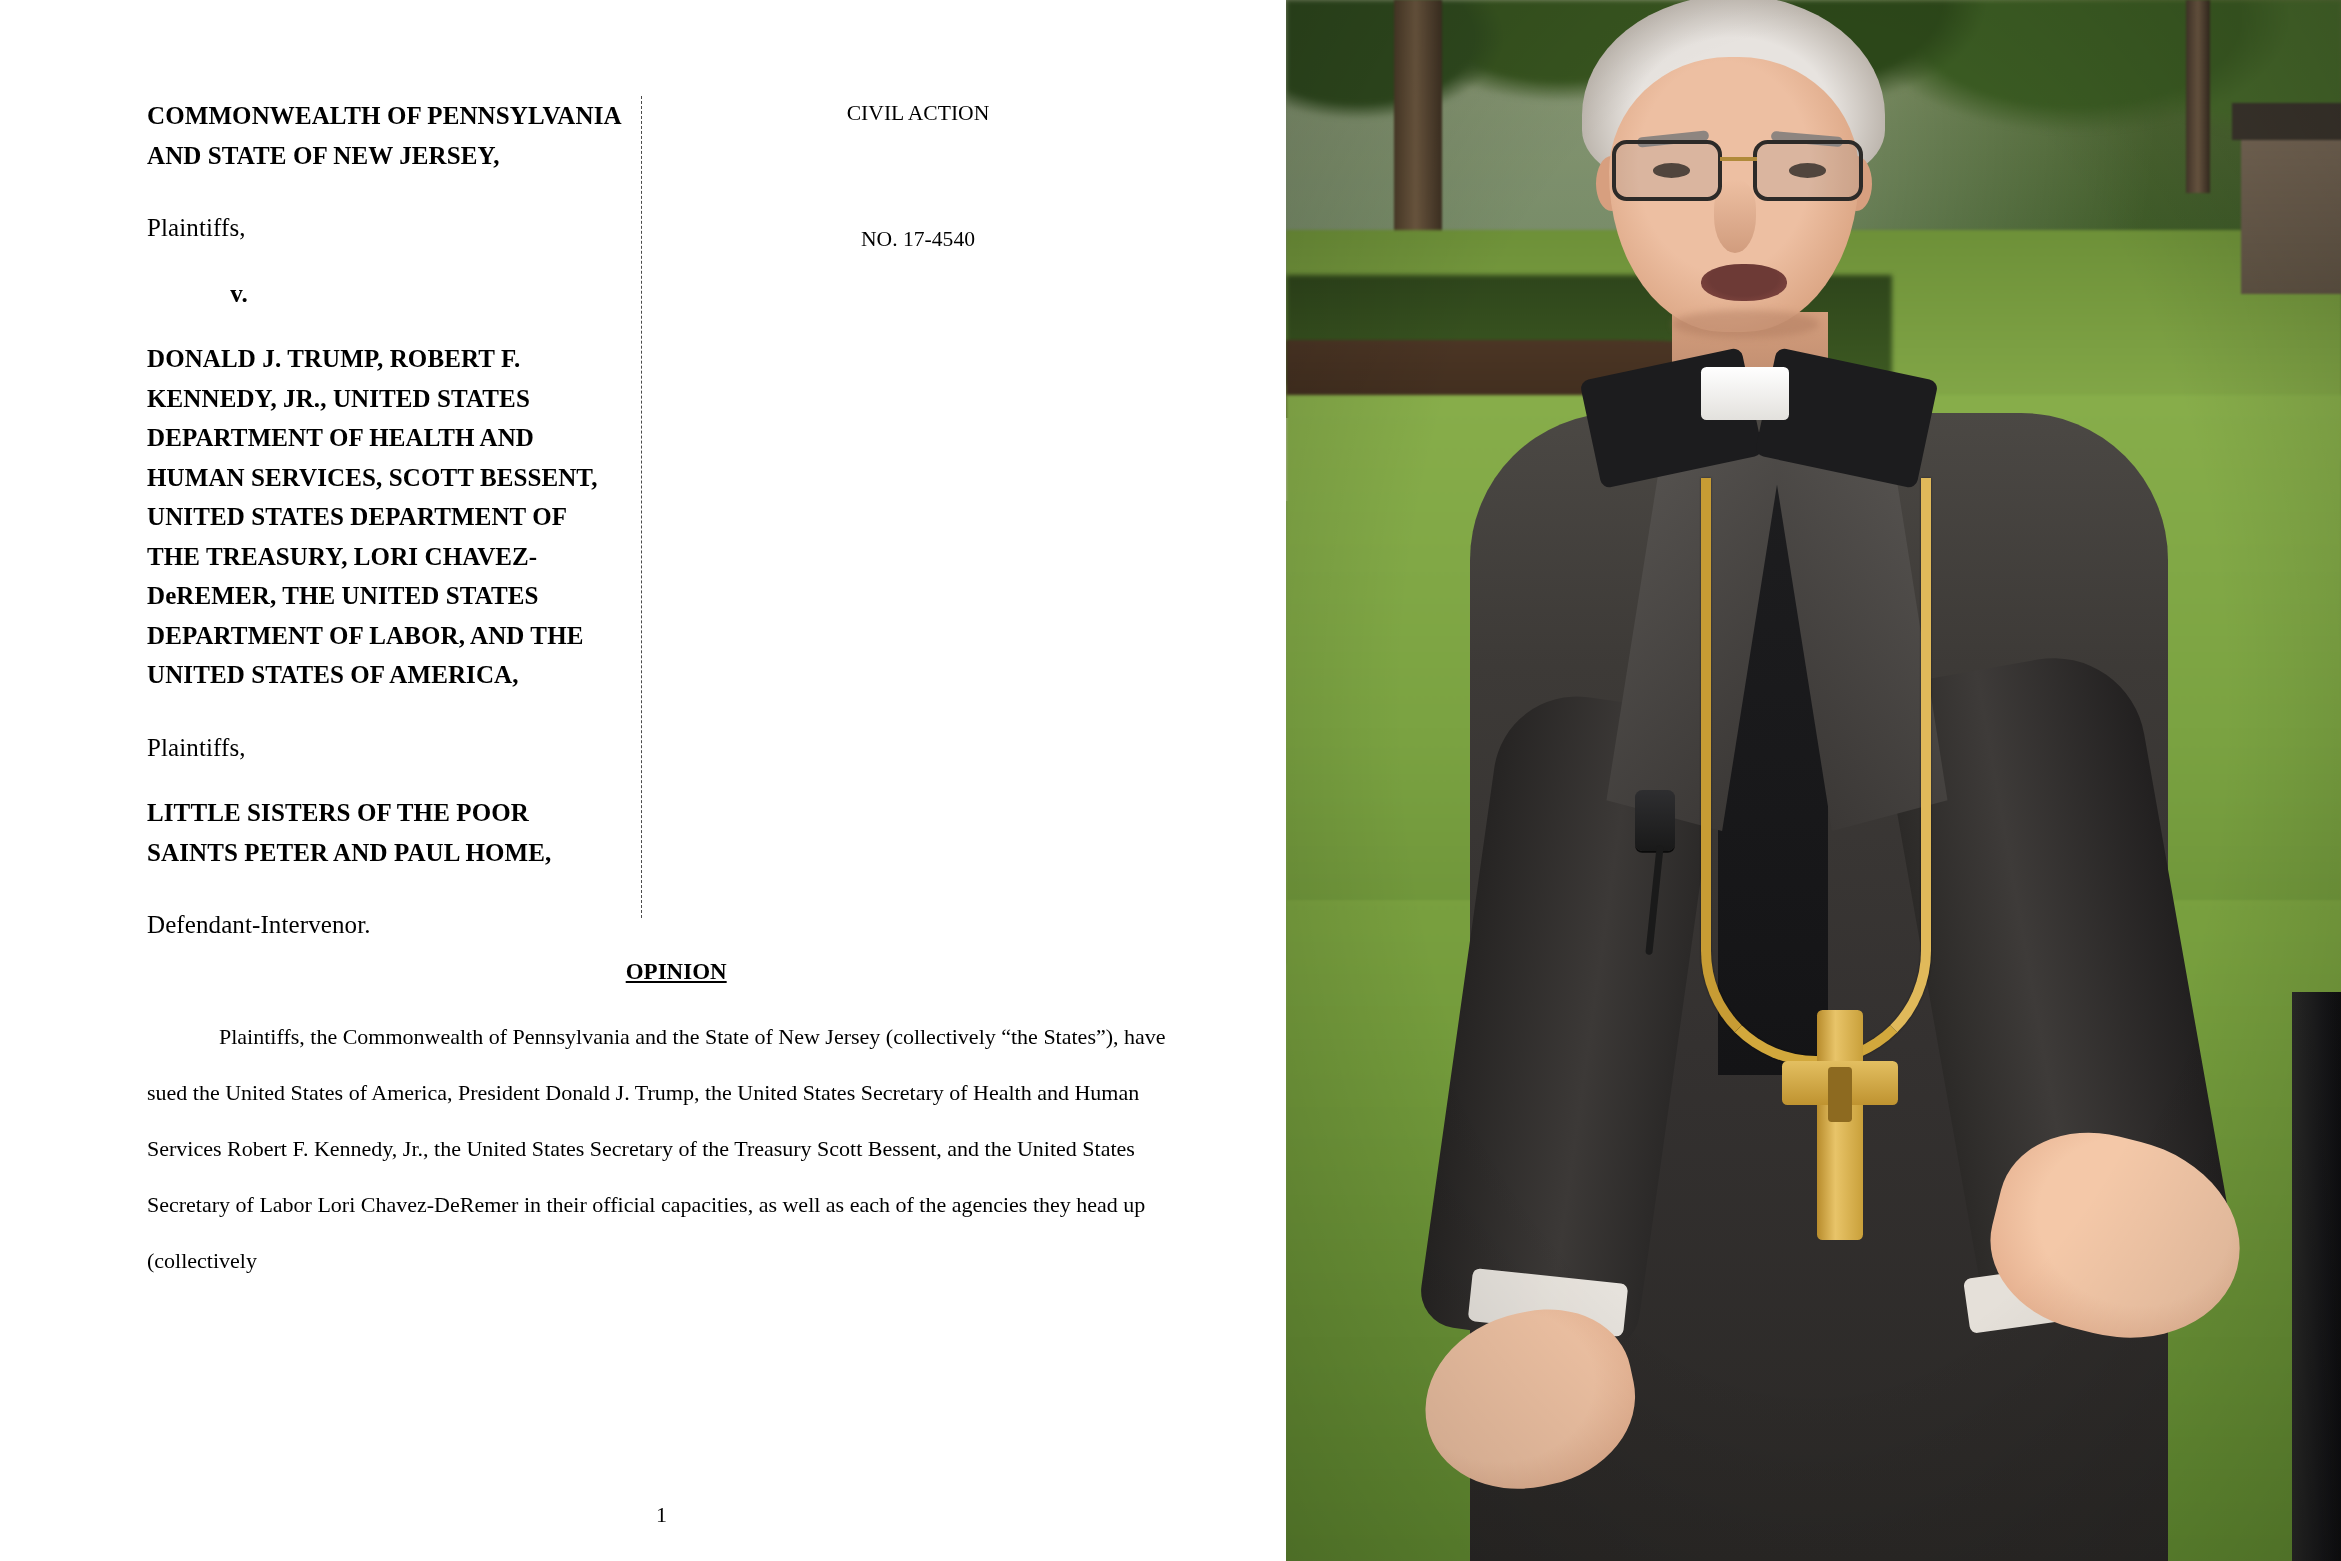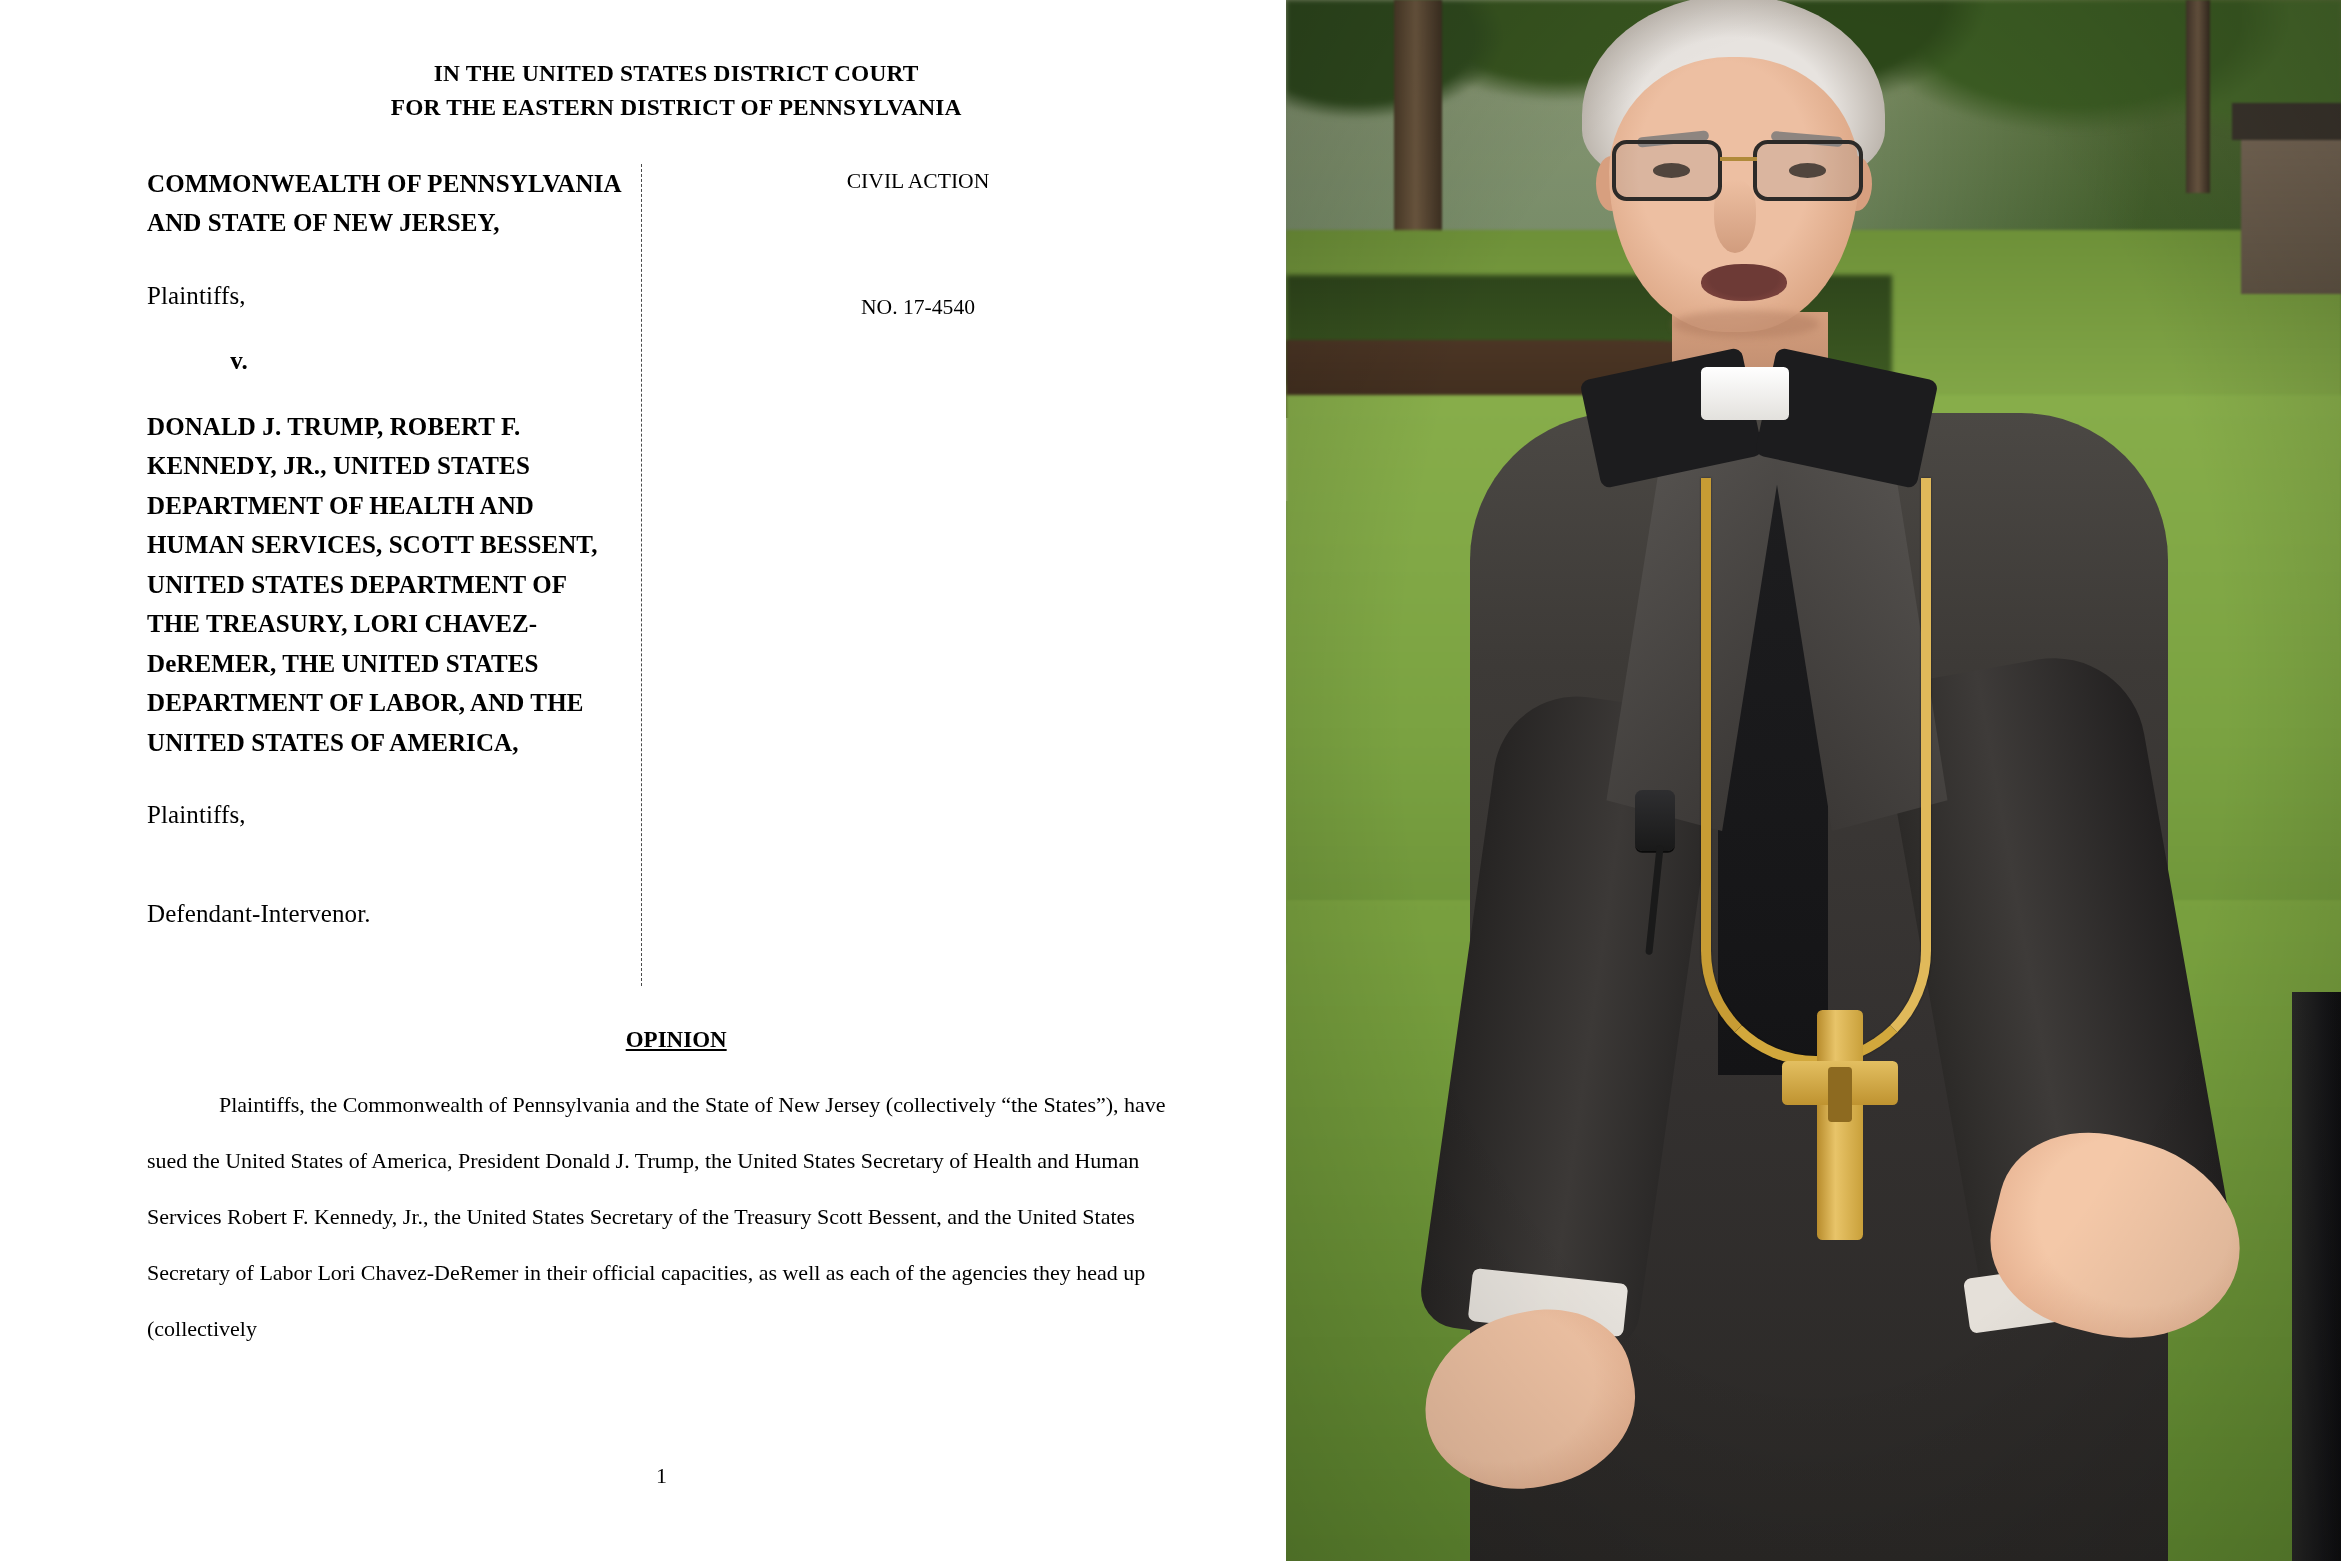--- a/index.html
+++ b/index.html
@@ -347,39 +347,36 @@
   }
 </style>
 </head>
 <body>
 
 <div class="page-wrap">
 
   <div class="doc-pane">
     <div class="doc-inner">
 
-      <div class="court-heading">
-        <div>IN THE UNITED STATES DISTRICT COURT</div>
-        <div>FOR THE EASTERN DISTRICT OF PENNSYLVANIA</div>
-      </div>
 
       <div class="caption-block">
         <div class="caption-divider"></div>
 
         <div class="cap-left">
           <div class="cap-party">COMMONWEALTH OF PENNSYLVANIA AND STATE OF NEW JERSEY,</div>
           <div class="sp-36"></div>
           <div class="cap-role">Plaintiffs,</div>
           <div class="sp-28"></div>
           <div class="cap-v">v.</div>
           <div class="sp-28"></div>
           <div class="cap-party">DONALD J. TRUMP, ROBERT F. KENNEDY, JR., UNITED STATES DEPARTMENT OF HEALTH AND HUMAN SERVICES, SCOTT BESSENT, UNITED STATES DEPARTMENT OF THE TREASURY, LORI CHAVEZ-DeREMER, THE UNITED STATES DEPARTMENT OF LABOR, AND THE UNITED STATES OF AMERICA,</div>
           <div class="sp-36"></div>
           <div class="cap-role">Plaintiffs,</div>
           <div class="sp-28"></div>
+          <div class="cap-party">LITTLE SISTERS OF THE POOR SAINTS PETER AND PAUL HOME,</div>
           <div class="sp-36"></div>
           <div class="cap-role">Defendant-Intervenor.</div>
         </div>
 
         <div class="cap-right">
           <div>CIVIL ACTION</div>
           <div class="cap-no">NO.  17-4540</div>
         </div>
       </div>
 

